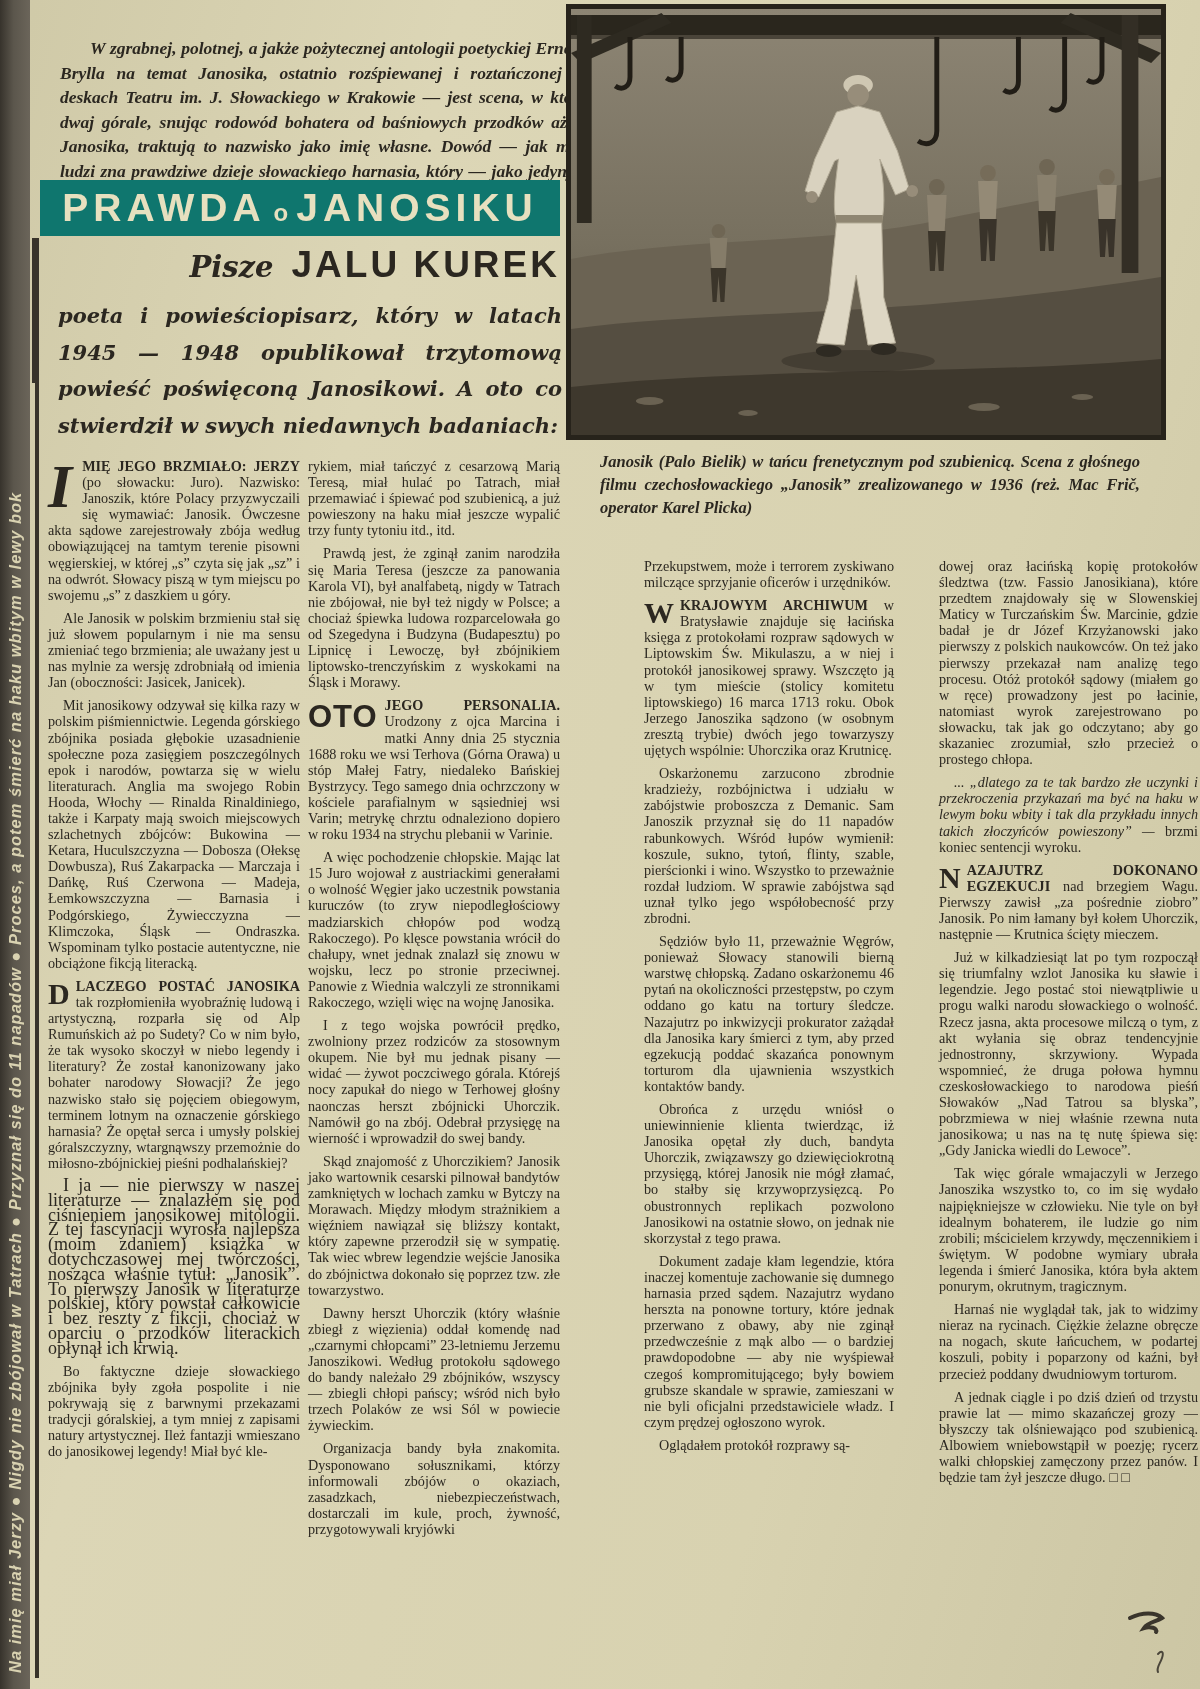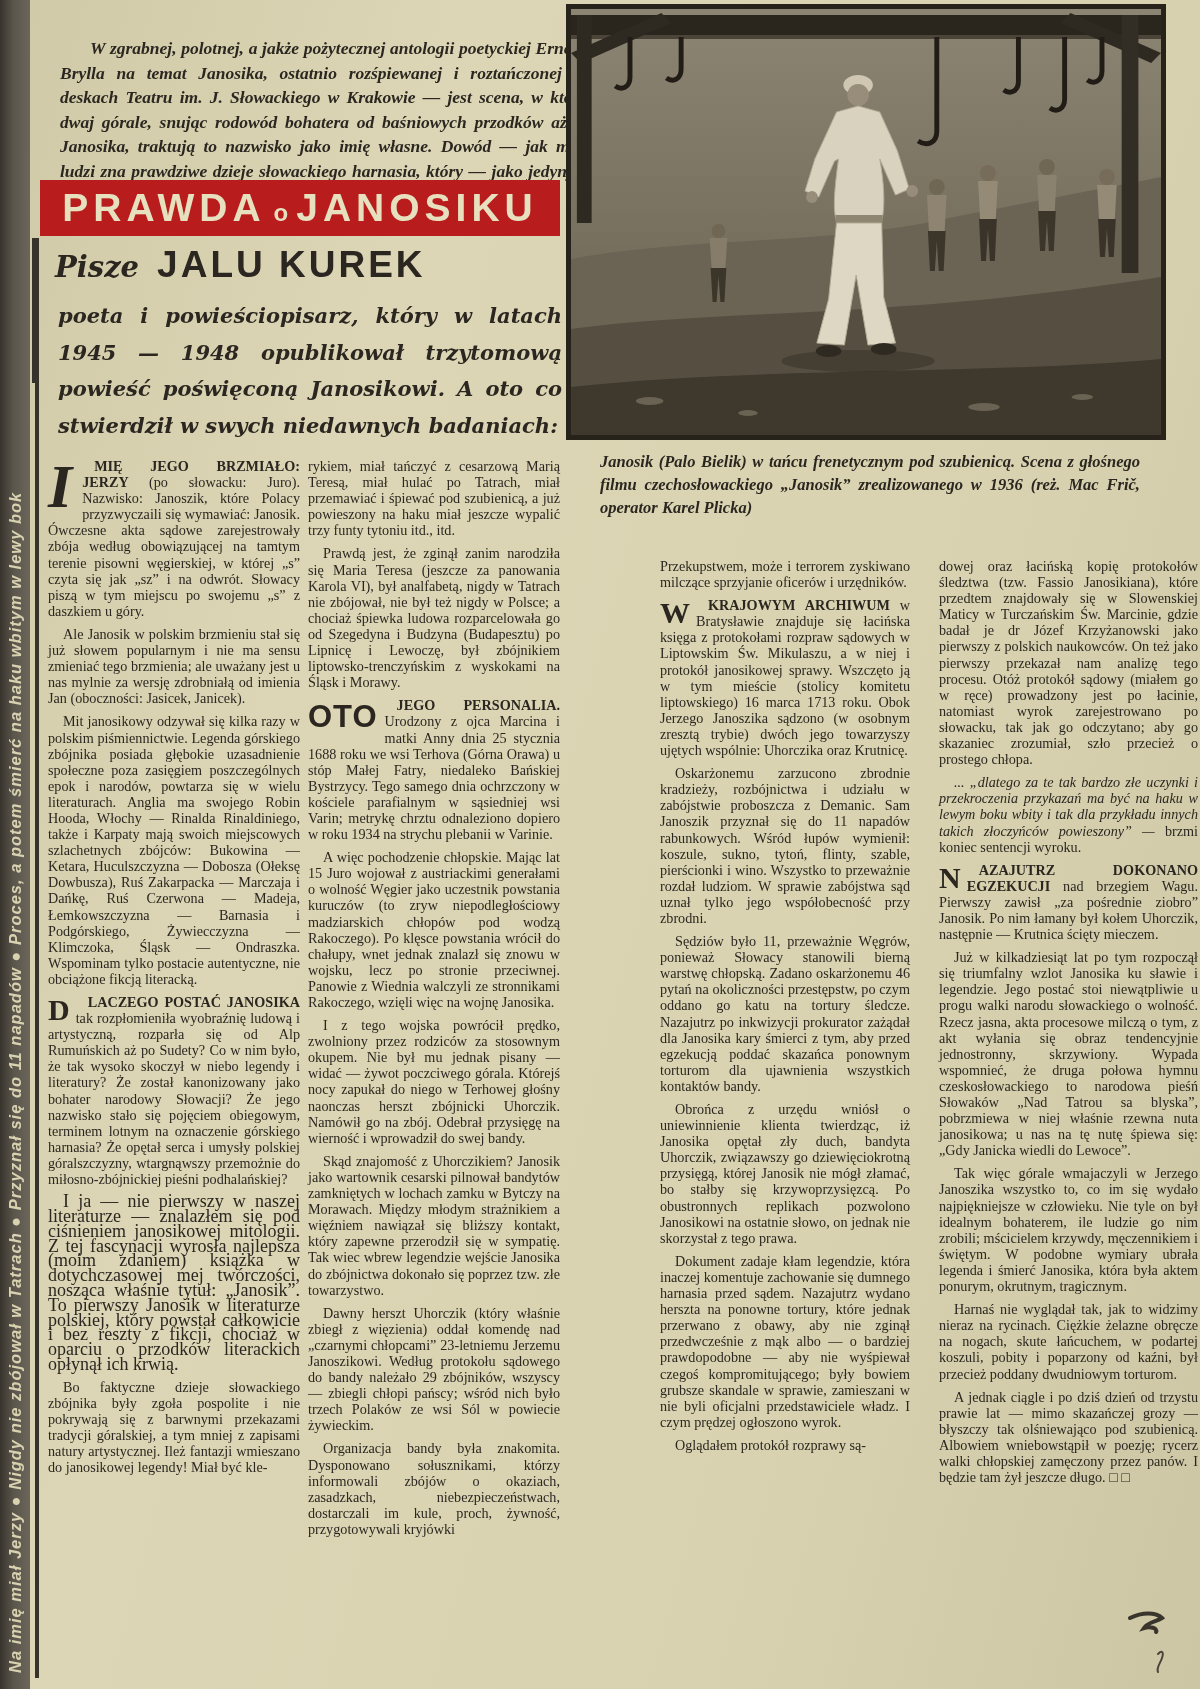--- a/index.html
+++ b/index.html
@@ -18,51 +18,51 @@
 
   .intro{position:absolute;left:30px;top:36px;width:532px;margin:0;
     font:italic 700 17.5px/24.6px "Liberation Serif",serif;
     text-align:justify;text-indent:30px;}
 
   .photo{position:absolute;left:536px;top:4px;width:600px;height:436px;
     border:5px solid #27231b;box-sizing:border-box;background:#6f6859;}
   .photo svg{display:block;width:100%;height:100%;}
 
   .banner{position:absolute;left:10px;top:180px;width:520px;height:56px;
-    background:#b91c1c;color:#e7e0bf;text-align:center;white-space:nowrap;
+    background:#0f766e;color:#e7e0bf;text-align:center;white-space:nowrap;
     font-family:"Liberation Sans",sans-serif;font-weight:700;}
   .banner .t1,.banner .t2{font-size:39px;line-height:56px;letter-spacing:5px;}
   .banner .t-o{font-size:24px;line-height:56px;padding:0 8px;}
 
   .rule-v{position:absolute;left:5px;top:238px;width:4px;height:1440px;background:#38332a;}
   .rule-v::before{content:"";position:absolute;left:-3px;top:0;width:7px;height:145px;background:#38332a;}
 
-  .byline{position:absolute;left:25px;top:244px;width:505px;text-align:left;}
+  .byline{position:absolute;left:25px;top:244px;width:505px;text-align:right;}
   .pisze{font:italic 700 29px "DejaVu Serif",serif;margin-right:14px;}
   .author{font:700 37px "Liberation Sans",sans-serif;letter-spacing:3px;}
 
   .deck{position:absolute;left:28px;top:298px;width:504px;margin:0;
     font:italic 700 21px/36.5px "DejaVu Serif",serif;text-align:justify;}
 
   .caption{position:absolute;left:570px;top:450px;width:540px;margin:0;
     font:italic 700 16.5px/23px "Liberation Serif",serif;text-align:justify;}
 
   .col{position:absolute;text-align:justify;}
   .col1{left:18px;top:458px;width:252px;}
   .col2{left:278px;top:458px;width:252px;}
-  .col3{left:630px;top:558px;width:250px;}
+  .col3{left:614px;top:558px;width:250px;}
   .col4{left:909px;top:558px;width:259px;}
   .para{margin:0 0 7px;text-indent:15px;font-size:14.2px;line-height:16.1px;}
   .para.flush{text-indent:0;}
   .para.small{font-size:18px;line-height:14.8px;}
   .ital .main{font-style:italic;}
   .dc1{float:left;font:italic 700 62px/50px "Liberation Serif",serif;margin:3px 10px 0 0;}
   .dc2{float:left;font:700 30px/27px "Liberation Serif",serif;margin:2px 6px 0 0;}
   .bigword{float:left;font:700 31px/27px "Liberation Sans",sans-serif;margin:6px 7px 0 0;letter-spacing:1px;}
-  .lead{font-weight:700;margin-left:12px;}
+  .lead{font-weight:700;}
 
   .mark{position:absolute;left:1092px;top:1606px;width:54px;height:70px;}
 </style>
 </head>
 <body>
 
 <div class="spine">
   <div class="spine-text">Na imię miał Jerzy  ●  Nigdy nie zbójował w Tatrach  ●  Przyznał się do 11 napadów  ●  Proces, a potem śmierć na haku wbitym w lewy bok</div>
 </div>
 

